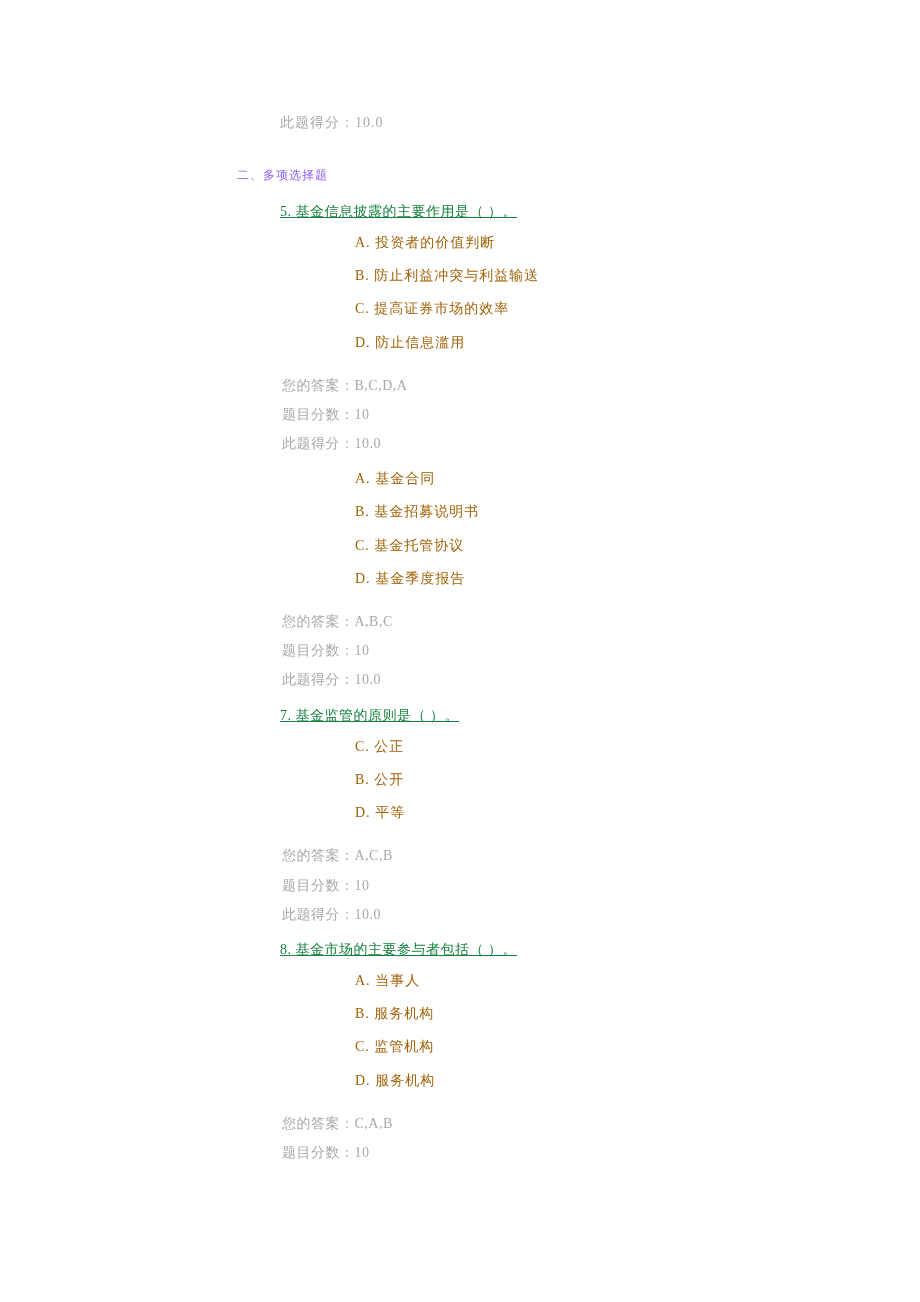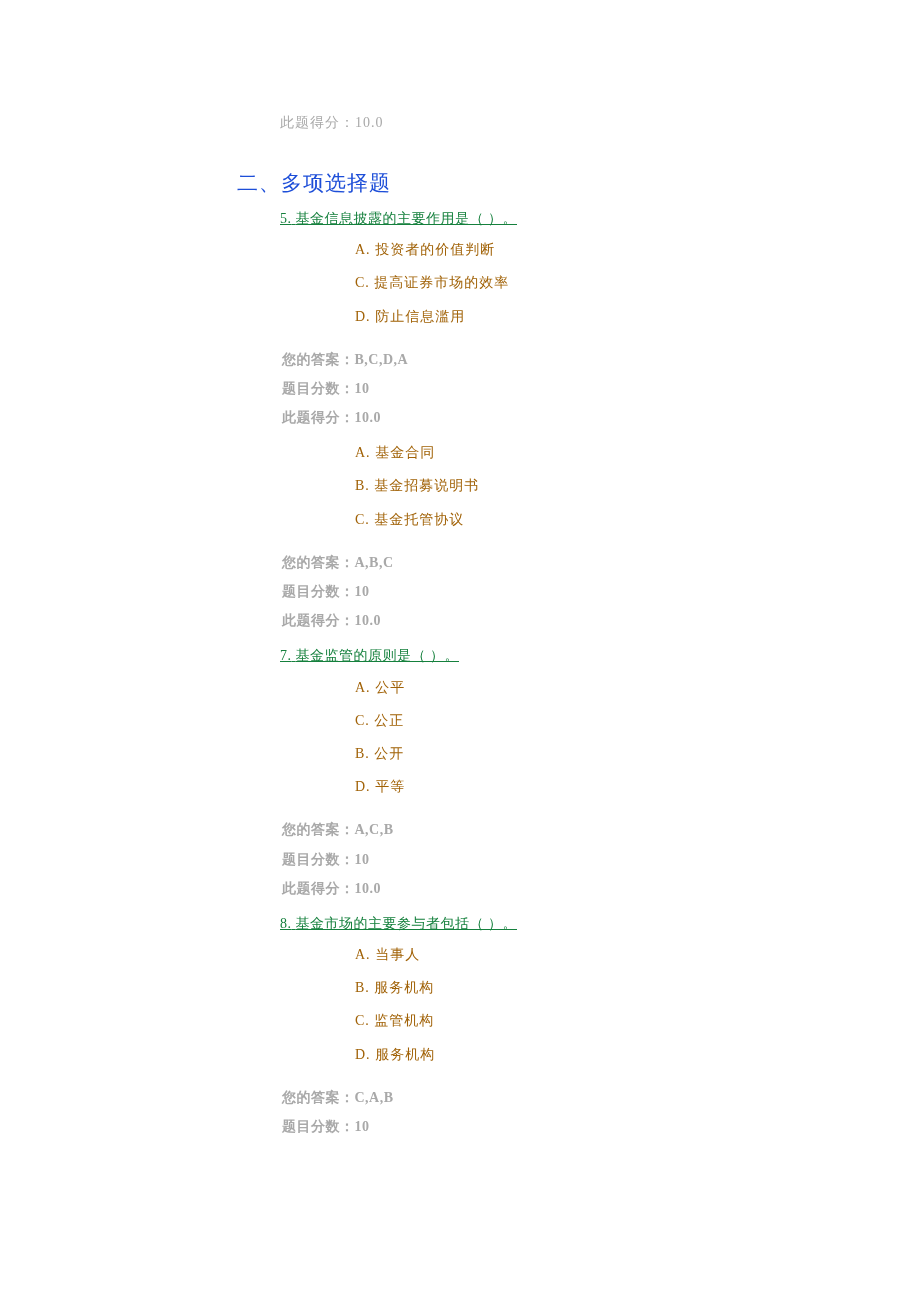--- a/index.html
+++ b/index.html
@@ -15,24 +15,24 @@
     .page {
       padding: 110px 60px 60px 60px;
     }
     .score-line {
       color: #a9a9a9;
       margin-left: 220px;
       margin-bottom: 30px;
       letter-spacing: 1px;
     }
     .section-title {
-      font-size: 21px;
-      color: #1d4ed8;
+      font-size: 12px;
+      color: #8b5cf6;
       margin-left: 177px;
-      margin-bottom: 3px;
+      margin-bottom: 12px;
       letter-spacing: 1px;
       font-weight: normal;
     }
     .question-block {
       margin-bottom: 0px;
     }
     .question-stem {
       margin-left: 220px;
       text-indent: -20px;
       padding-left: 20px;
@@ -47,21 +47,20 @@
     }
     .option-item {
       margin-bottom: 8px;
       letter-spacing: 1px;
       color: #a16207;
     }
     .answer-block {
       margin-left: 222px;
       color: #a9a9a9;
       margin-bottom: 10px;
-      font-weight: bold;
     }
     .answer-block div {
       margin-bottom: 4px;
       letter-spacing: 0.5px;
     }
   </style>
 </head>
 <body>
 
 <div class="page">
@@ -70,50 +69,51 @@
 
   <div class="section-title">二、多项选择题</div>
 
   <div class="question-block">
     <div class="question-stem">
       <span>5.</span>
       <span>基金信息披露的主要作用是（ ）。</span>
     </div>
     <div class="options">
       <div class="option-item"><span>A.</span>&nbsp;<span>投资者的价值判断</span></div>
+      <div class="option-item"><span>B.</span>&nbsp;<span>防止利益冲突与利益输送</span></div>
       <div class="option-item"><span>C.</span>&nbsp;<span>提高证券市场的效率</span></div>
       <div class="option-item"><span>D.</span>&nbsp;<span>防止信息滥用</span></div>
     </div>
     <div class="answer-block">
       <div><span>您的答案：</span><span>B,C,D,A</span></div>
       <div><span>题目分数：</span><span>10</span></div>
       <div><span>此题得分：</span><span>10.0</span></div>
     </div>
   </div>
 
   <div class="question-block">
     <div class="options">
       <div class="option-item"><span>A.</span>&nbsp;<span>基金合同</span></div>
       <div class="option-item"><span>B.</span>&nbsp;<span>基金招募说明书</span></div>
       <div class="option-item"><span>C.</span>&nbsp;<span>基金托管协议</span></div>
+      <div class="option-item"><span>D.</span>&nbsp;<span>基金季度报告</span></div>
     </div>
     <div class="answer-block">
       <div><span>您的答案：</span><span>A,B,C</span></div>
       <div><span>题目分数：</span><span>10</span></div>
       <div><span>此题得分：</span><span>10.0</span></div>
     </div>
   </div>
 
   <div class="question-block">
     <div class="question-stem">
       <span>7.</span>
       <span>基金监管的原则是（ ）。</span>
     </div>
     <div class="options">
-      <div class="option-item"><span>A.</span>&nbsp;<span>公平</span></div>
       <div class="option-item"><span>C.</span>&nbsp;<span>公正</span></div>
       <div class="option-item"><span>B.</span>&nbsp;<span>公开</span></div>
       <div class="option-item"><span>D.</span>&nbsp;<span>平等</span></div>
     </div>
     <div class="answer-block">
       <div><span>您的答案：</span><span>A,C,B</span></div>
       <div><span>题目分数：</span><span>10</span></div>
       <div><span>此题得分：</span><span>10.0</span></div>
     </div>
   </div>

